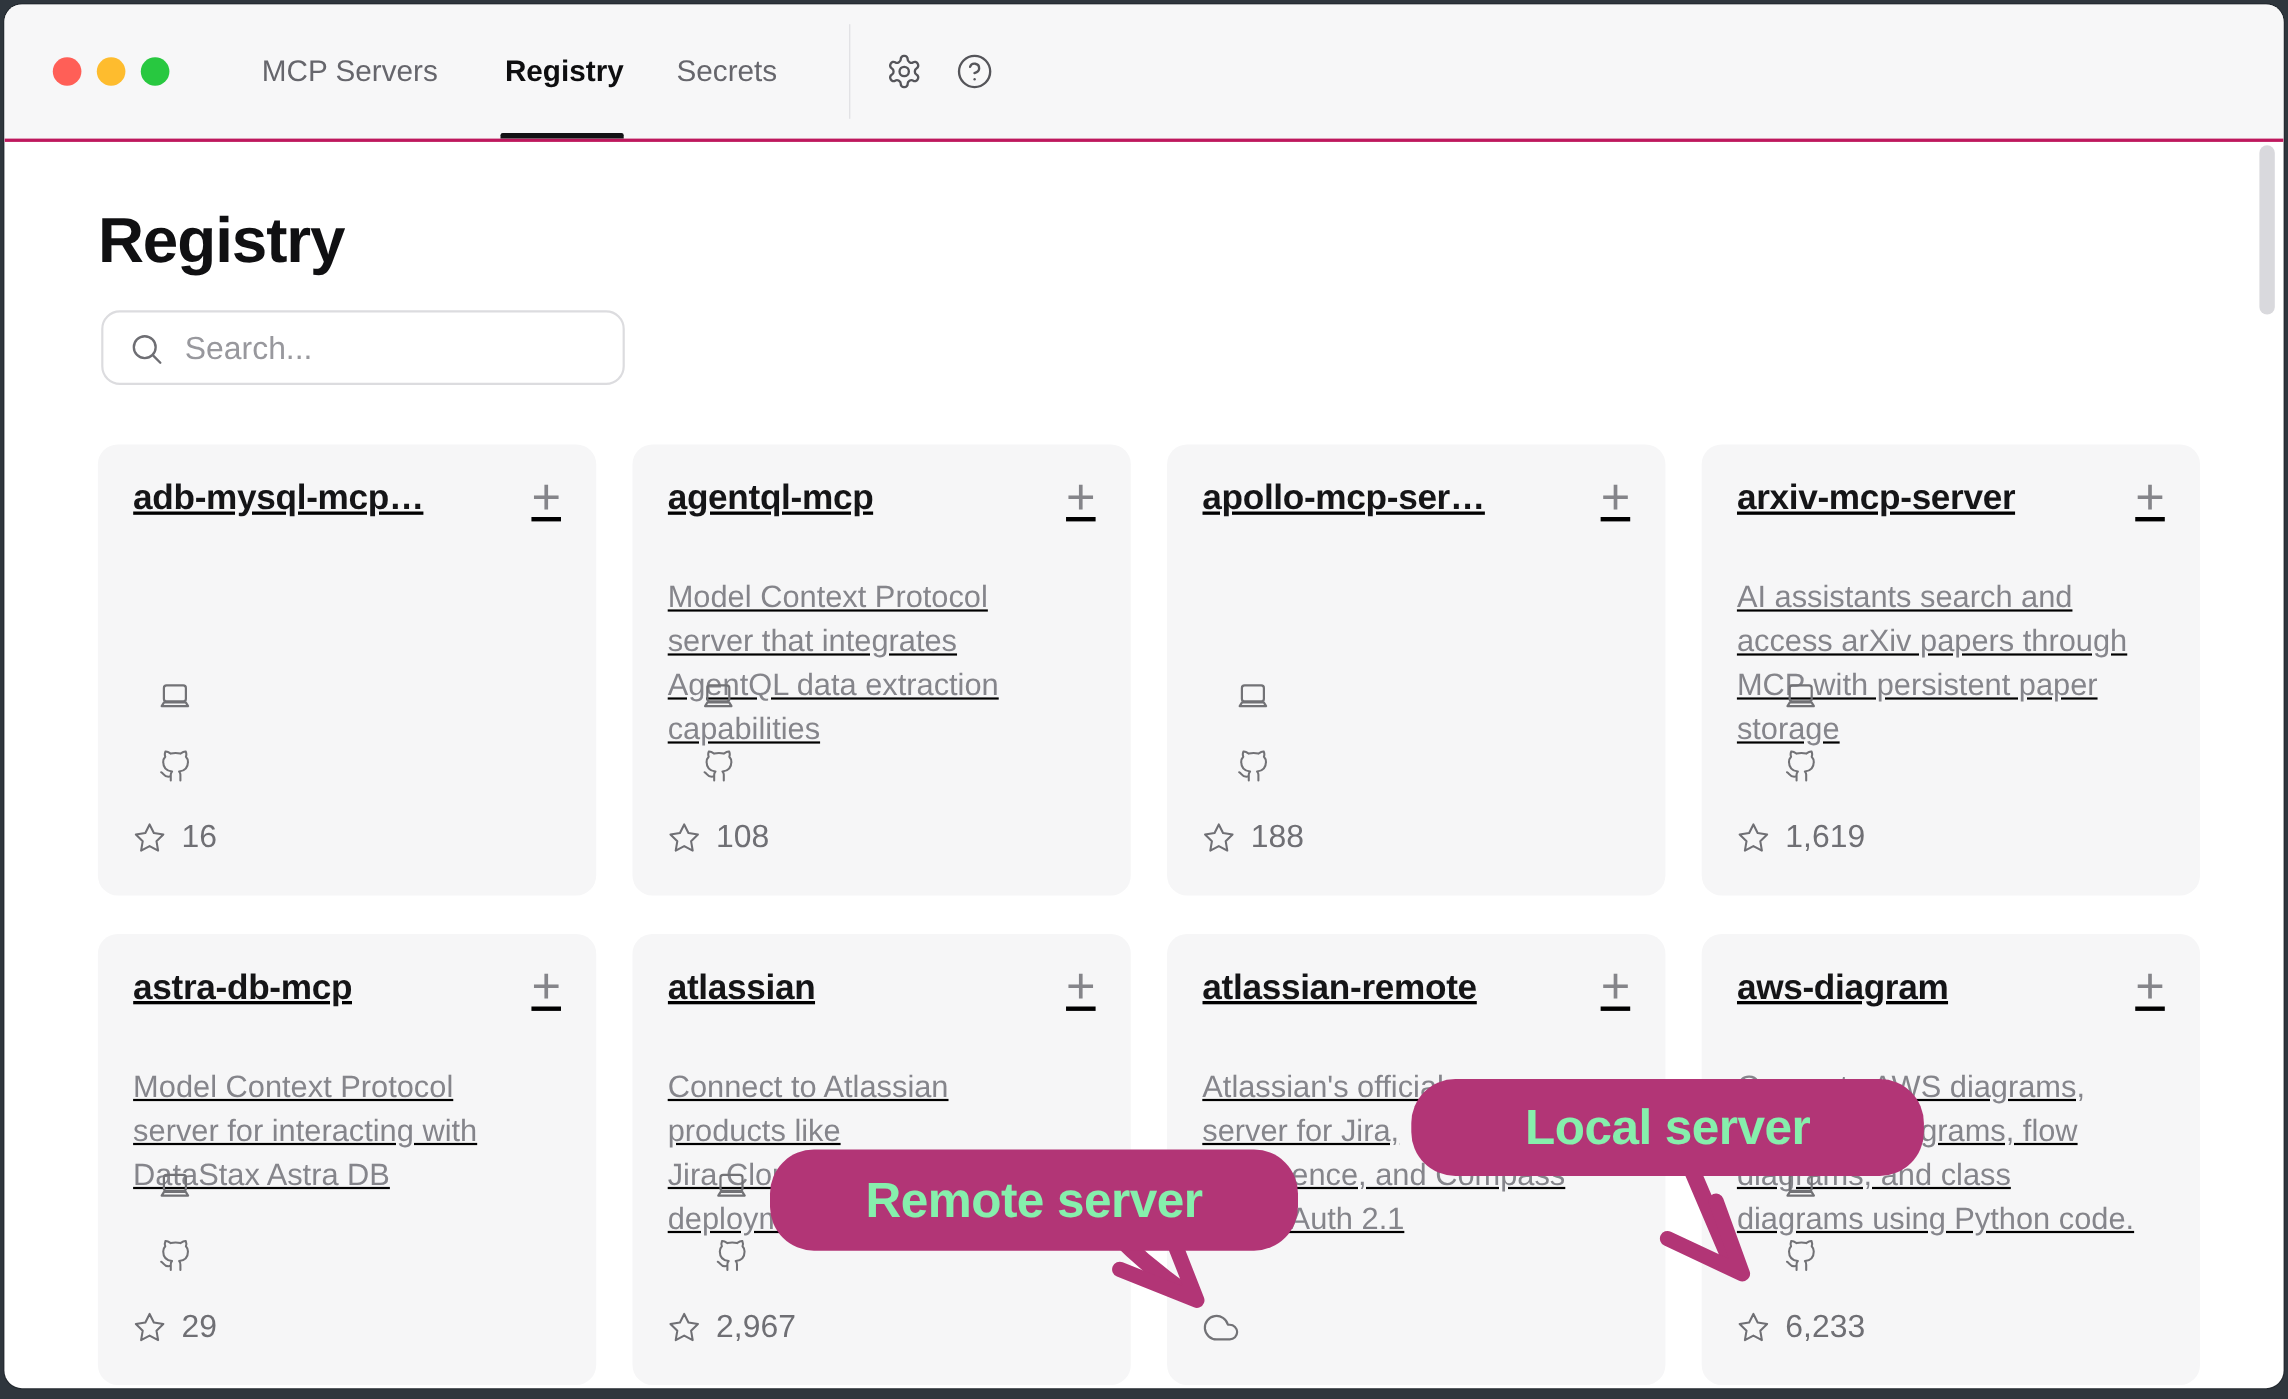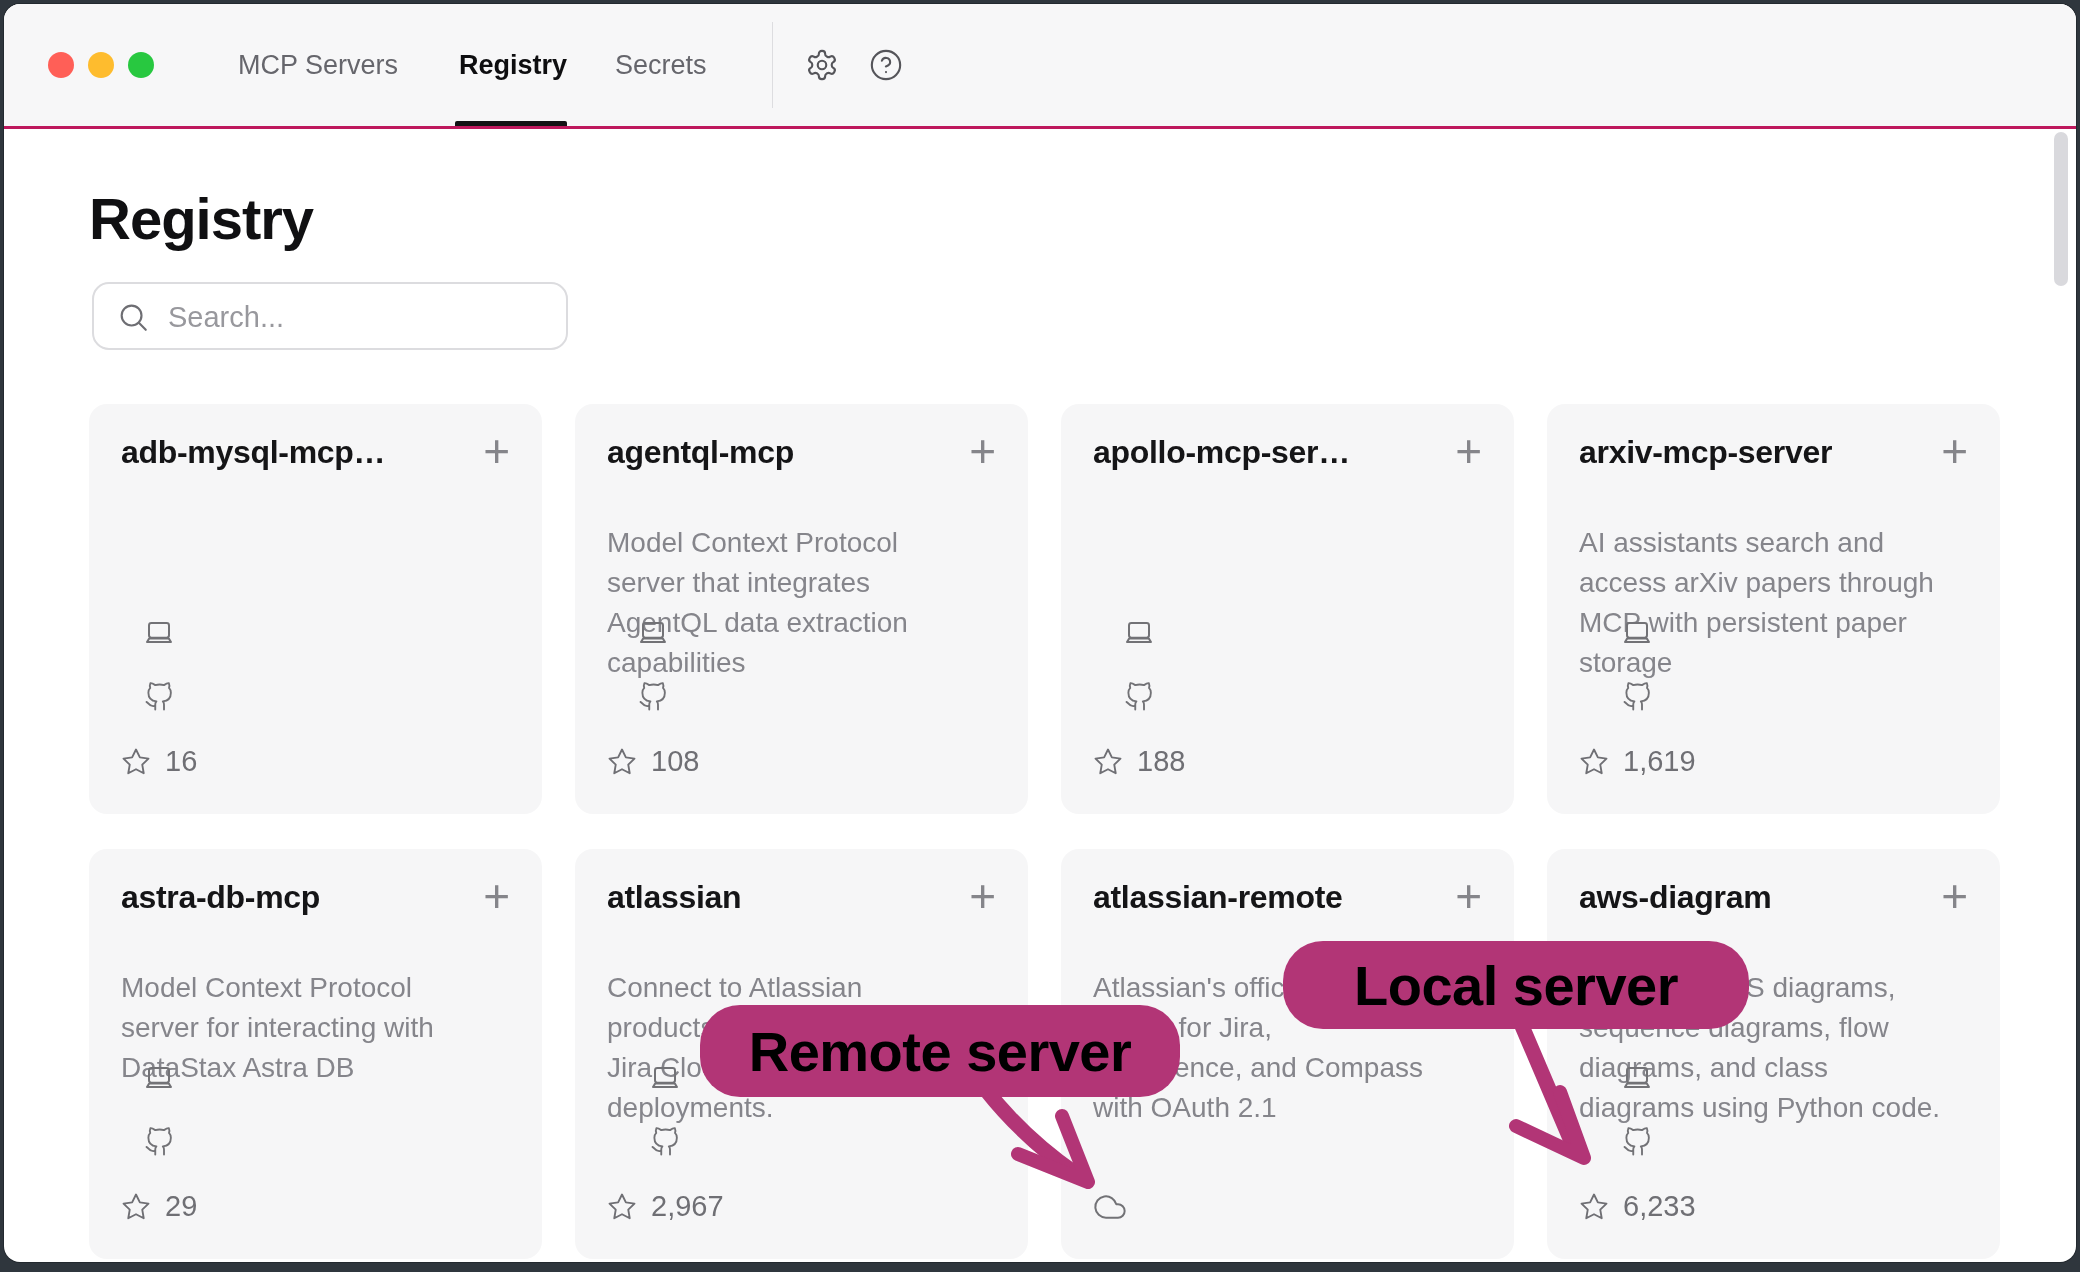--- a/index.html
+++ b/index.html
@@ -24,34 +24,34 @@
     font-weight:800;letter-spacing:-1px;color:#101012;}
   .search{position:absolute;left:88px;top:278px;width:476px;height:68px;background:#fff;
     border:2px solid #dcdcdf;border-radius:17px;box-sizing:border-box;}
   .search svg{position:absolute;left:22px;top:16px;width:34px;height:34px;color:#6e6e73;}
   .search input{position:absolute;left:72px;top:0;width:380px;height:64px;border:none;outline:none;
     background:transparent;font-size:29px;color:#333;font-family:inherit;}
   .search input::placeholder{color:#98989d;}
   
   .grid{position:absolute;left:85px;top:400px;width:1910px;display:grid;
     grid-template-columns:repeat(4,453px);grid-auto-rows:410px;column-gap:33px;row-gap:35px;}
-  .card{position:relative;background:#f6f6f7;border-radius:18px;padding:30px 32px;box-sizing:border-box;}
+  .card{position:relative;background:#f6f6f7;border-radius:18px;padding:30px 32px;box-sizing:border-box;text-decoration:underline;}
   .card-head{display:flex;justify-content:space-between;align-items:flex-start;}
   .card-title{font-size:32px;font-weight:700;letter-spacing:-0.3px;color:#151517;
     white-space:nowrap;overflow:hidden;}
   .plus-btn{font-size:46px;font-weight:300;line-height:34px;color:#85858a;cursor:pointer;
     background:none;border:none;padding:0 0 0 10px;font-family:inherit;}
   .card-desc{margin-top:52px;font-size:28px;line-height:40px;color:#85858b;white-space:pre-line;}
   .card-foot{position:absolute;left:32px;bottom:36px;display:flex;align-items:center;gap:32px;color:#727276;flex-direction:column;}
   .card-foot svg{display:block;}
   .stars{display:flex;align-items:center;gap:14px;font-size:29px;color:#6f6f74;}
   
   .badge{position:absolute;display:flex;align-items:center;justify-content:center;
-    border-radius:40px;background:#b23576;color:#000000;font-size:56px;font-weight:700;
-    letter-spacing:-0.5px;z-index:40;}
+    border-radius:40px;background:#b23576;color:#86efac;font-size:45px;font-weight:700;
+    letter-spacing:-0.5px;z-index:40;margin-top:40px;}
   .badge-remote{left:696px;top:1001px;width:480px;height:92px;}
   .badge-local{left:1279px;top:937px;width:466px;height:88px;}
   .arrows{position:absolute;left:0;top:0;width:2072px;height:1258px;z-index:35;pointer-events:none;}
   .arrows path{stroke:#b23576;fill:none;stroke-linecap:round;stroke-linejoin:round;}
   
   .scroll-thumb{position:absolute;right:8px;top:128px;width:14px;height:154px;
     background:#d9d9dd;border-radius:7px;z-index:30;}
   .icon-svg{stroke:currentColor;fill:none;stroke-width:1.5;stroke-linecap:round;stroke-linejoin:round;}
 </style>
 </head>

